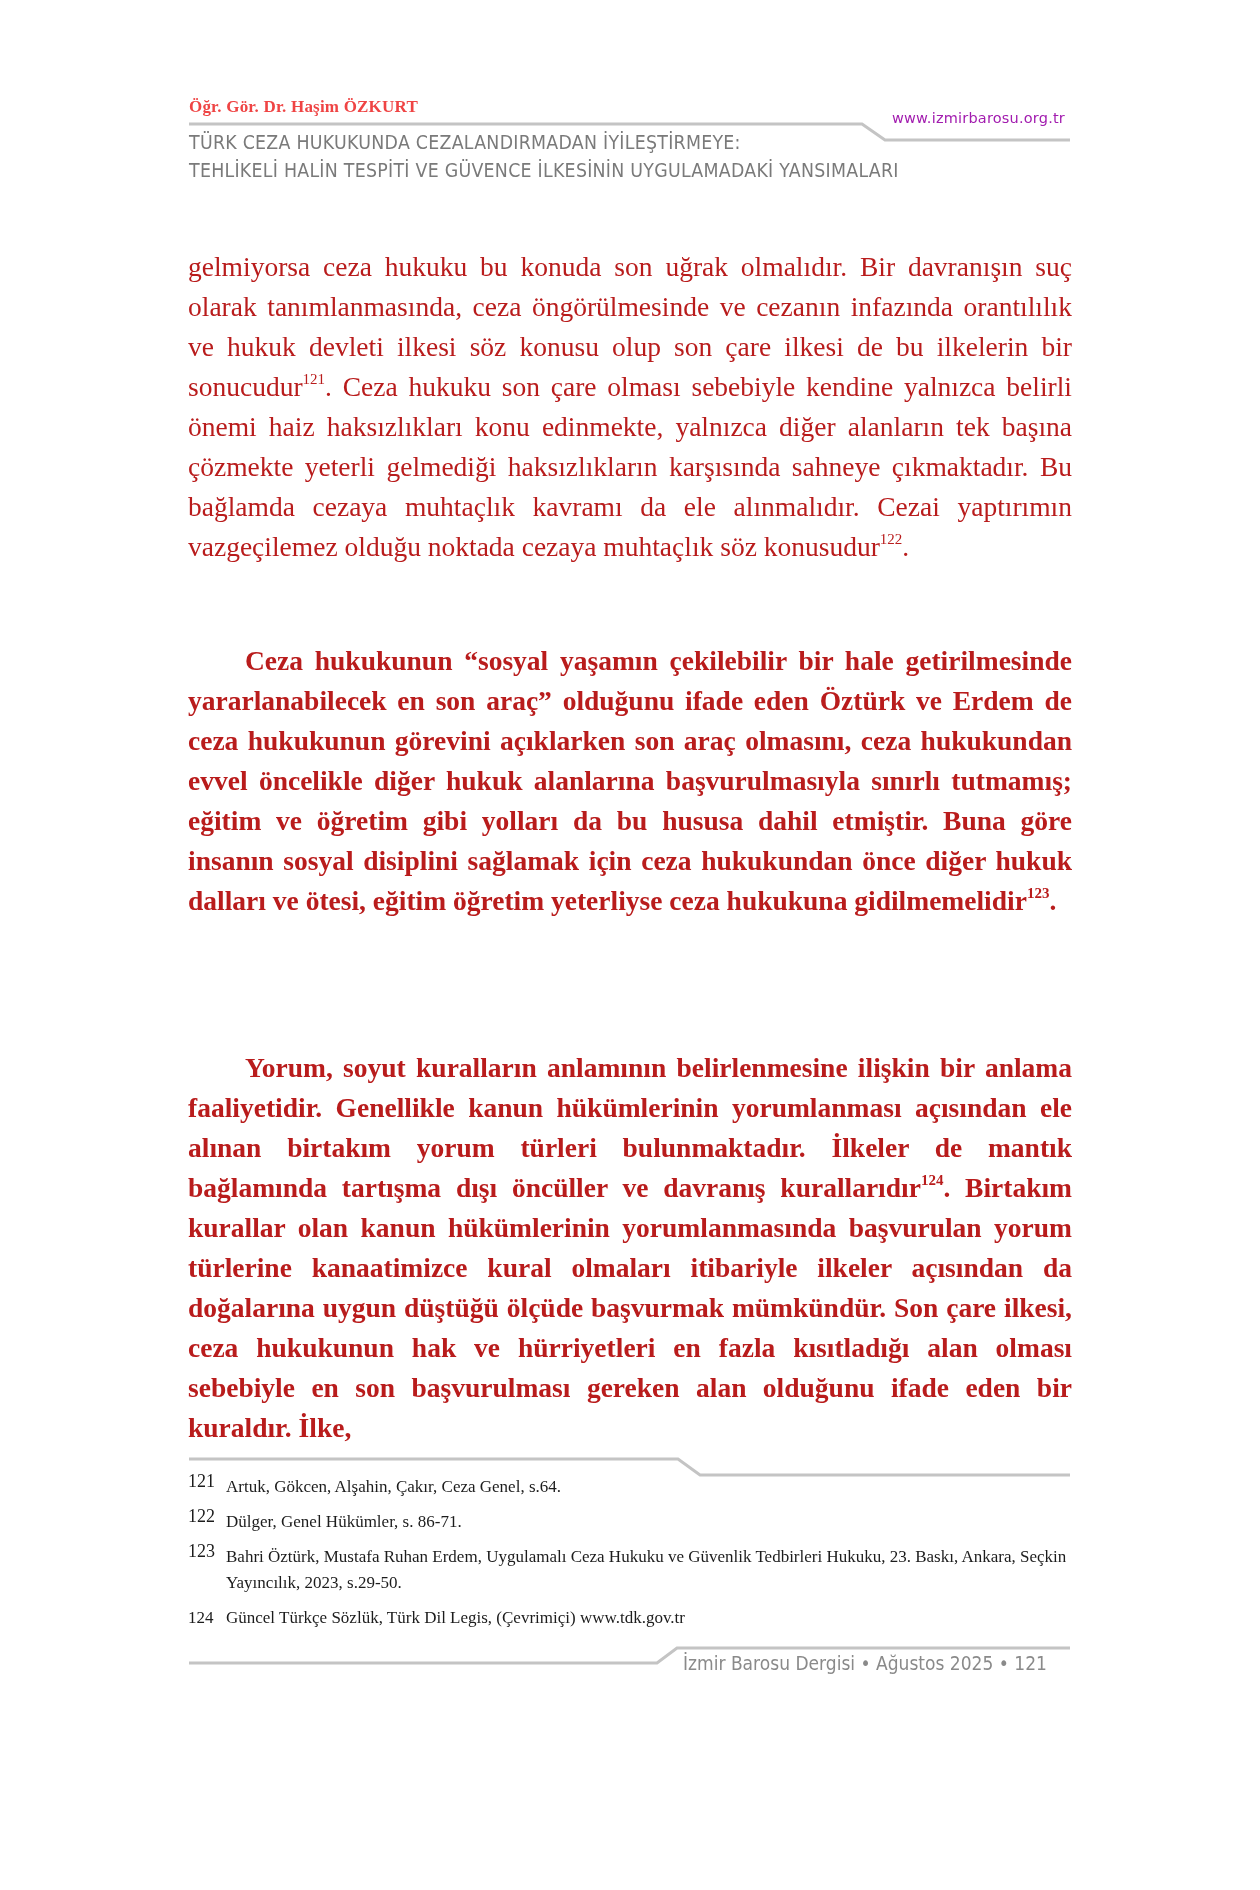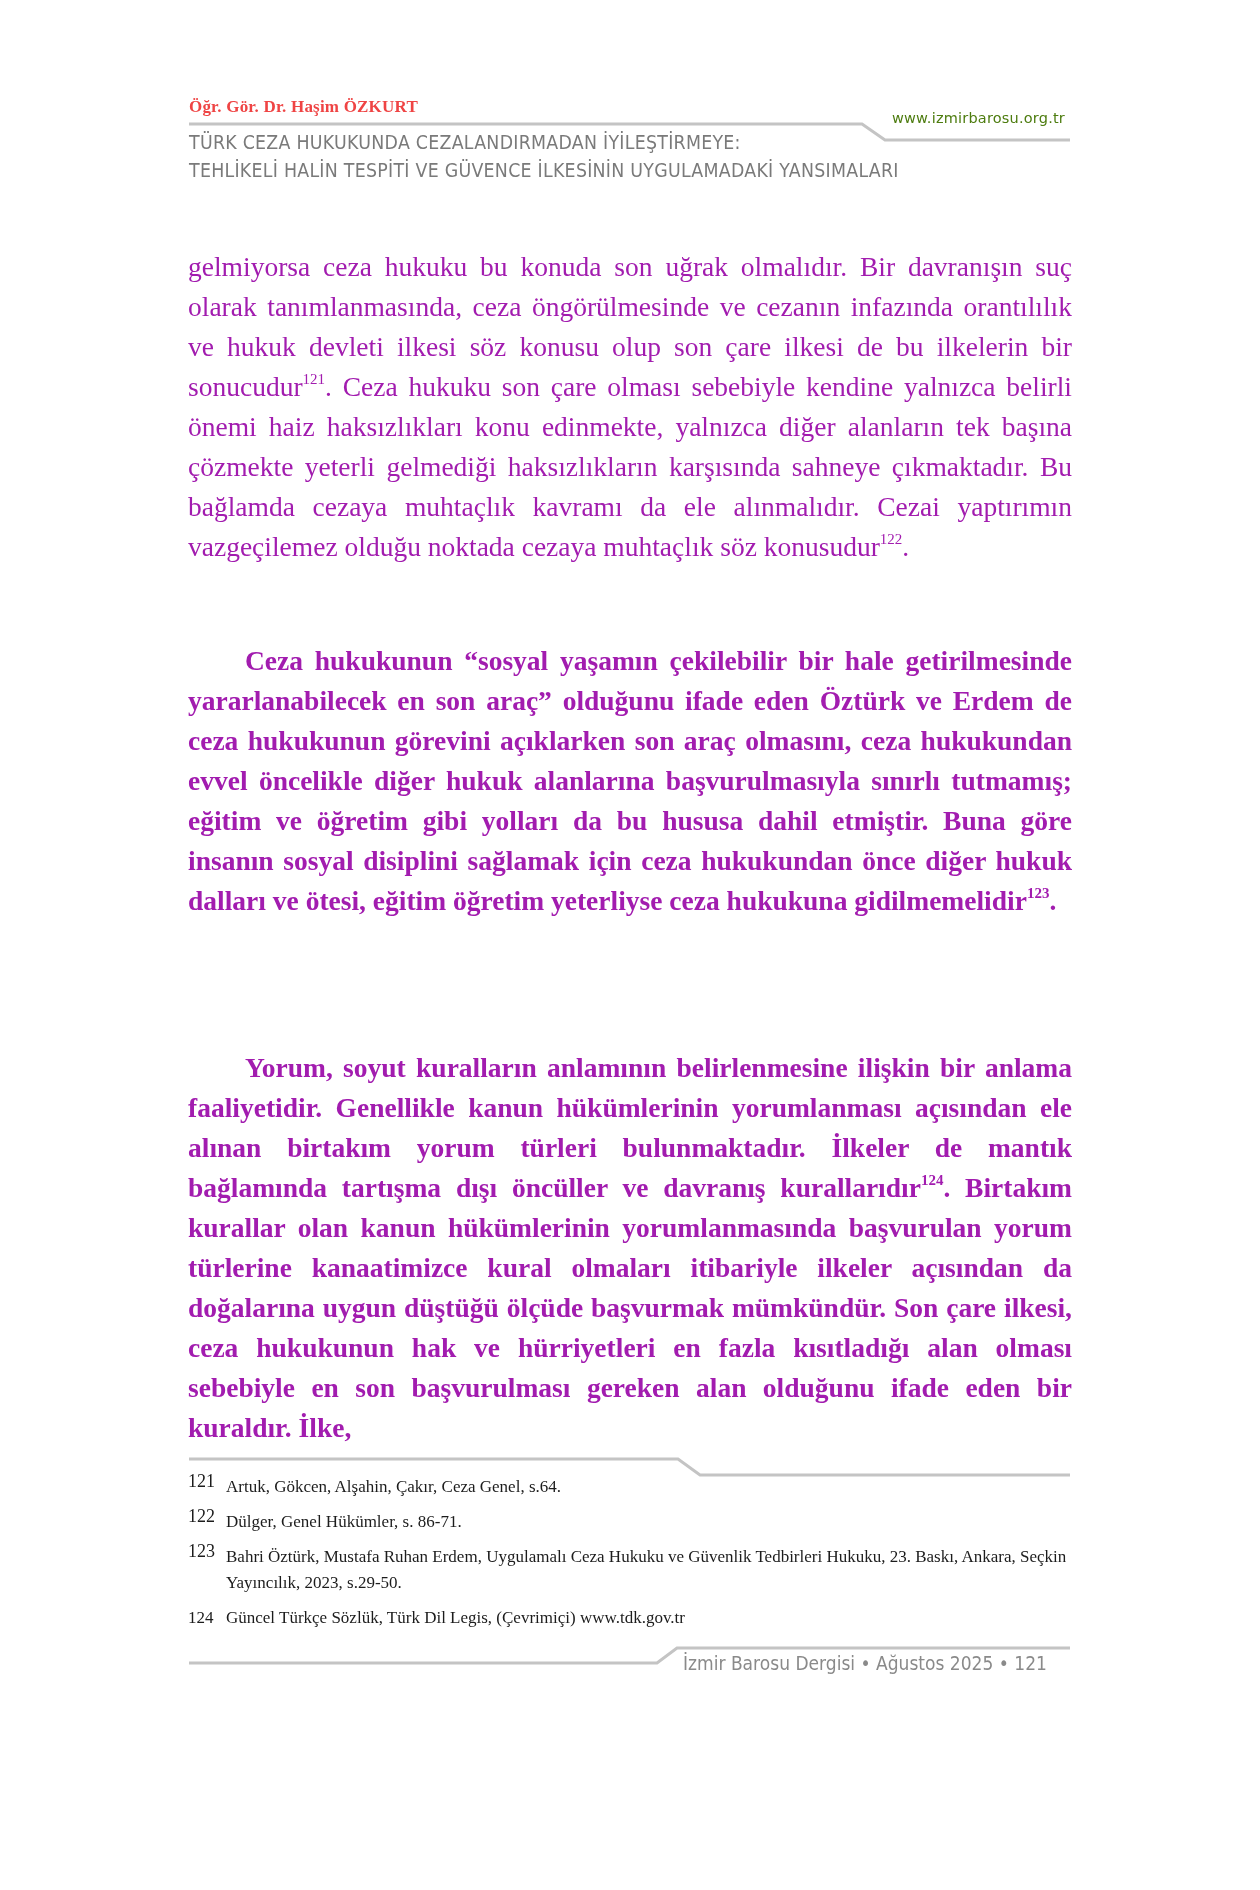--- a/index.html
+++ b/index.html
@@ -17,29 +17,29 @@
     position: absolute; left: 189px;
     font-family: "DejaVu Sans", sans-serif; font-weight: normal;
     font-size: 20px; color: #7a7a7a; letter-spacing: 0.3px;
     white-space: nowrap; transform-origin: left top;
   }
   .hdr-title.l1 { top: 130px; transform: scaleX(0.87); }
   .hdr-title.l2 { top: 158px; transform: scaleX(0.87); }
   .hdr-url {
     position: absolute; left: 892px; top: 110px;
     font-family: "DejaVu Sans", sans-serif; font-size: 14.5px;
-    color: #4d7c0f; letter-spacing: 0.2px;
+    color: #a21caf; letter-spacing: 0.2px;
   }
   .rule-svg { position: absolute; left: 0; top: 0; width: 1260px; height: 1890px; pointer-events: none; }
 
   
   .body-text {
     position: absolute; left: 188px; width: 884px;
     font-family: "Liberation Serif", serif; font-size: 27.5px;
-    line-height: 40px; color: #a21caf; text-align: justify;
+    line-height: 40px; color: #b91c1c; text-align: justify;
     text-align-last: left;
   }
   .body-text p { margin: 0; }
   .body-text .indent { text-indent: 57px; font-weight: bold; }
   .body-text sup { font-size: 15px; line-height: 0; vertical-align: 12px; }
   .para1 { top: 247px; }
   .para2 { top: 641px; }
   .heading {
     position: absolute; left: 246px; top: 1009px;
     font-family: "Liberation Serif", serif; font-style: italic; font-weight: bold;

